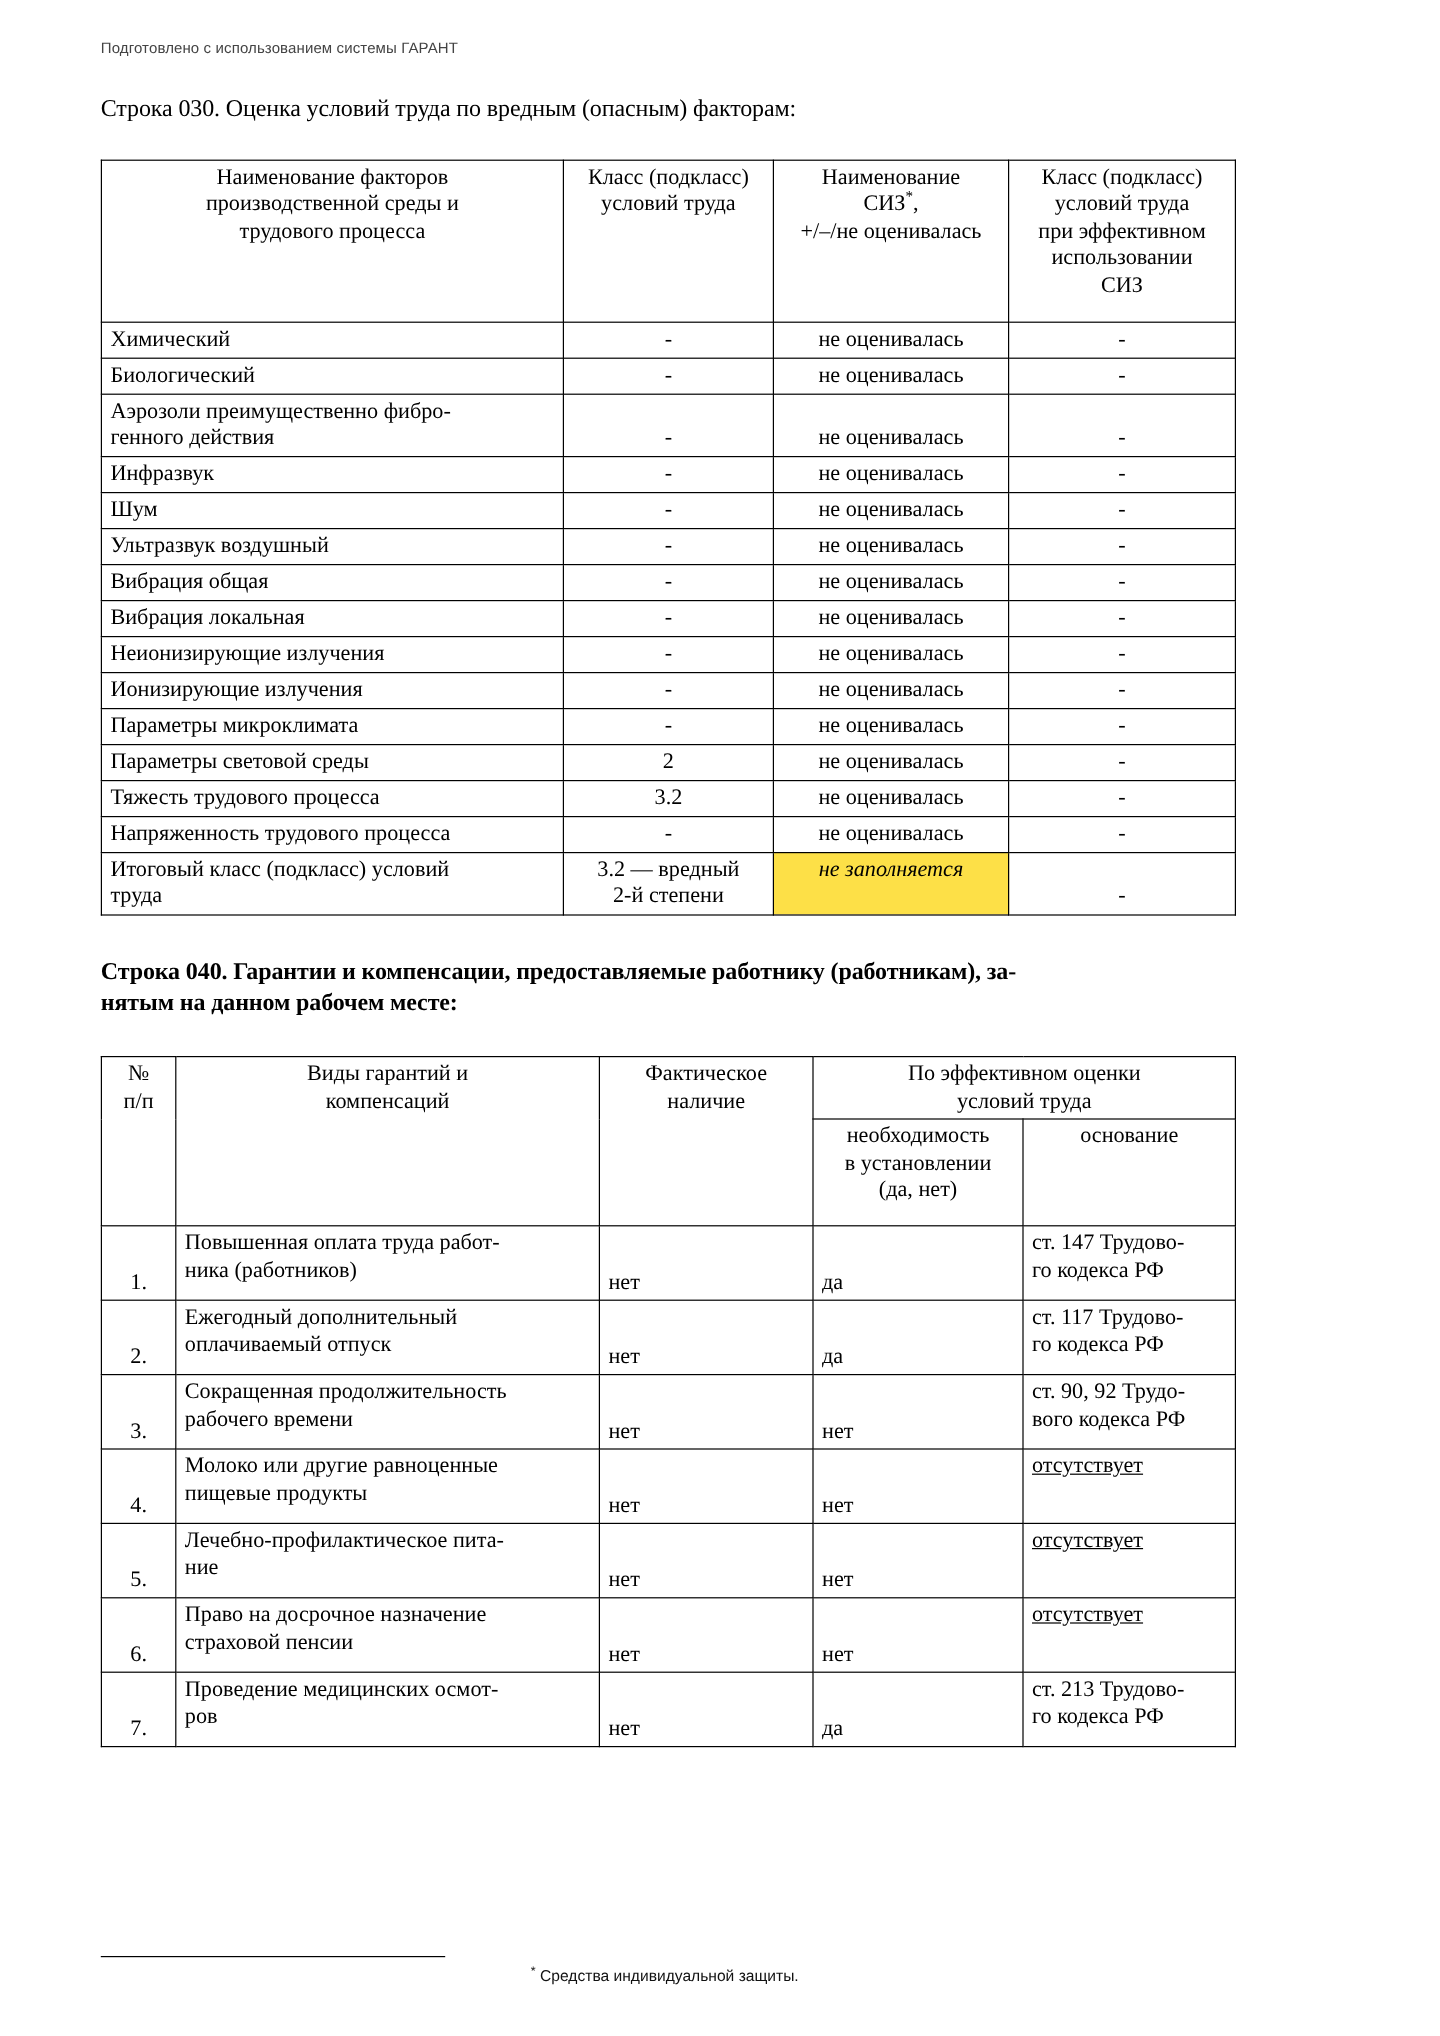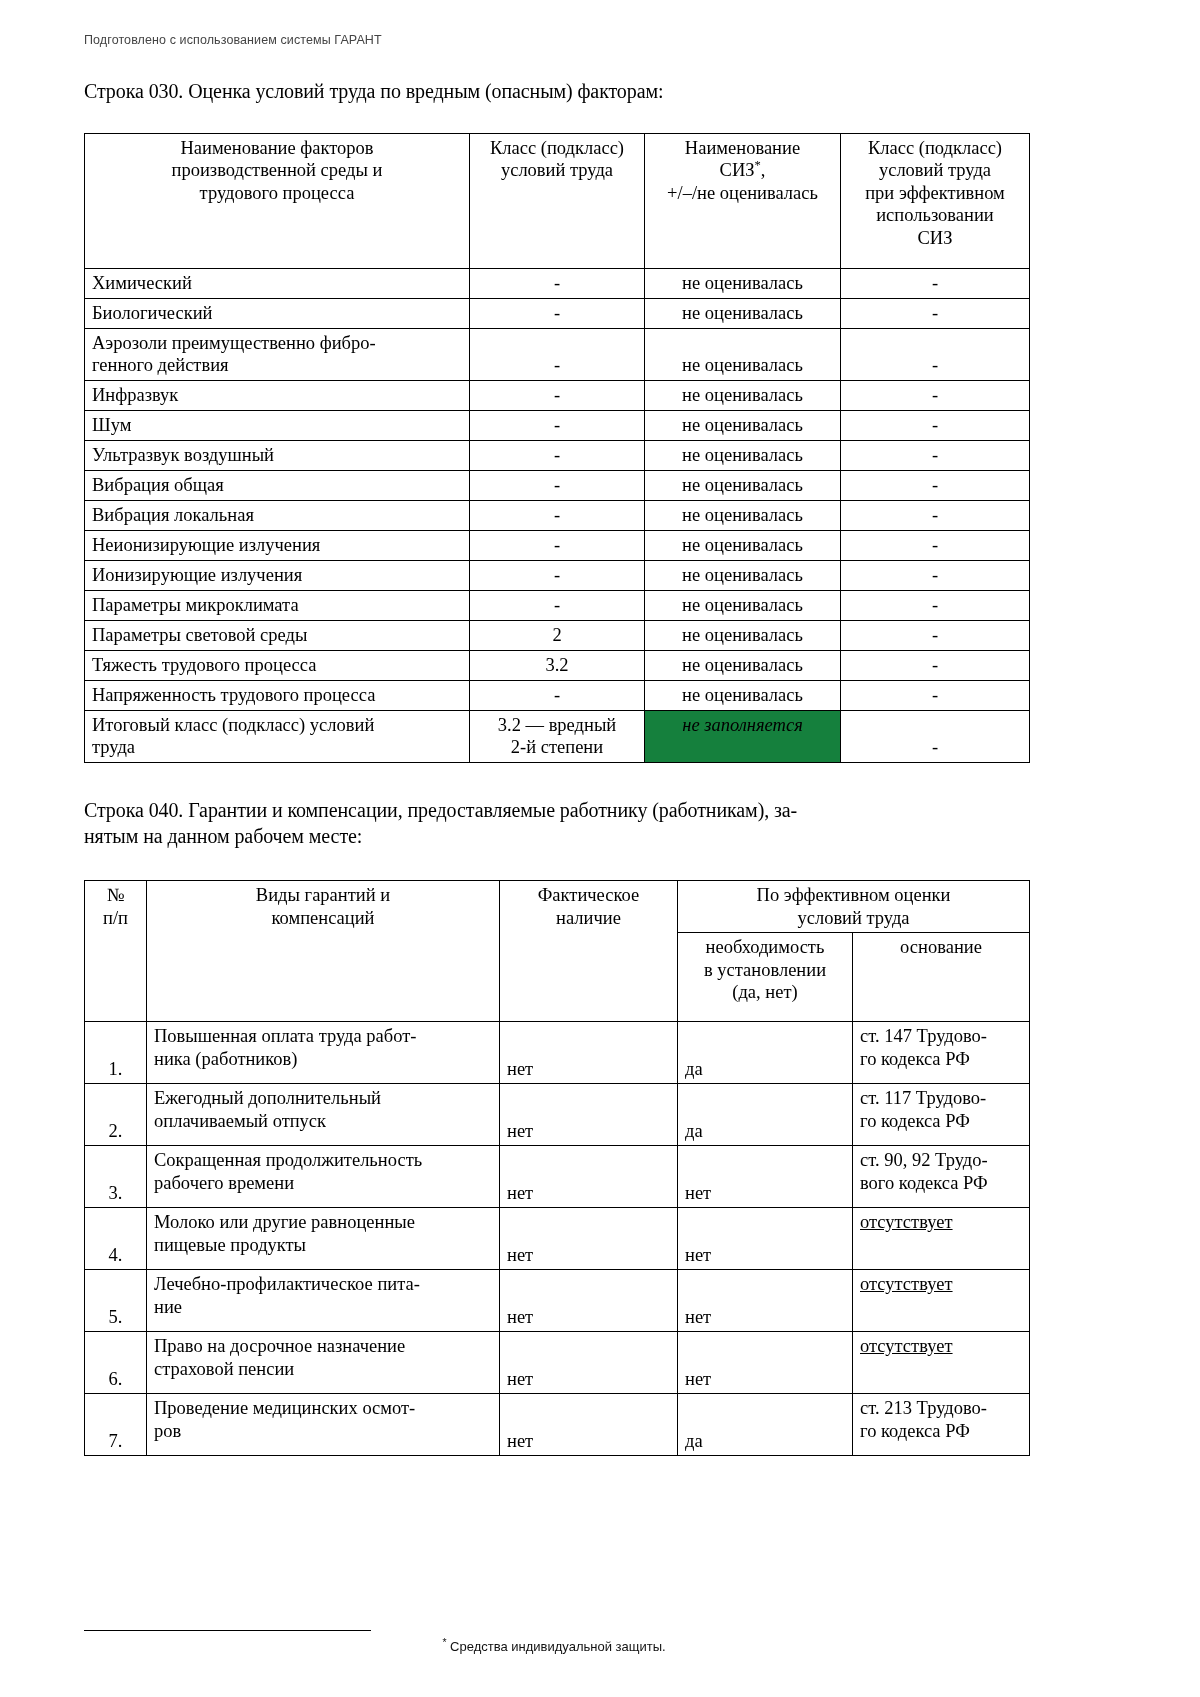--- a/index.html
+++ b/index.html
@@ -45,20 +45,21 @@
     margin: 0 0 28px 0;
     line-height: 1.33;
     letter-spacing: -0.1px;
   }
   h2.section-title.second {
     margin-top: 34px;
     margin-bottom: 30px;
     width: 1000px;
     text-align: justify;
     text-align-last: left;
+    font-weight: bold;
   }
 
   table.doc {
     border-collapse: collapse;
     width: 945px;
     table-layout: fixed;
     font-size: 18.5px;
     line-height: 1.22;
     padding-left: 48px;
   }
@@ -68,21 +69,21 @@
     vertical-align: top;
     font-weight: normal;
   }
   table.doc thead td, table.doc thead th {
     text-align: center;
     vertical-align: top;
   }
   .c-center { text-align: center; }
   .v-bottom { vertical-align: bottom; text-decoration: underline; }
   .shaded {
-    background: #15803d;
+    background: #fde047;
     font-style: italic;
     text-align: center;
     vertical-align: bottom;
   }
   sup.fn {
     font-size: 0.68em;
     vertical-align: super;
     line-height: 0;
   }
   .hdr-lines { display: block; }

